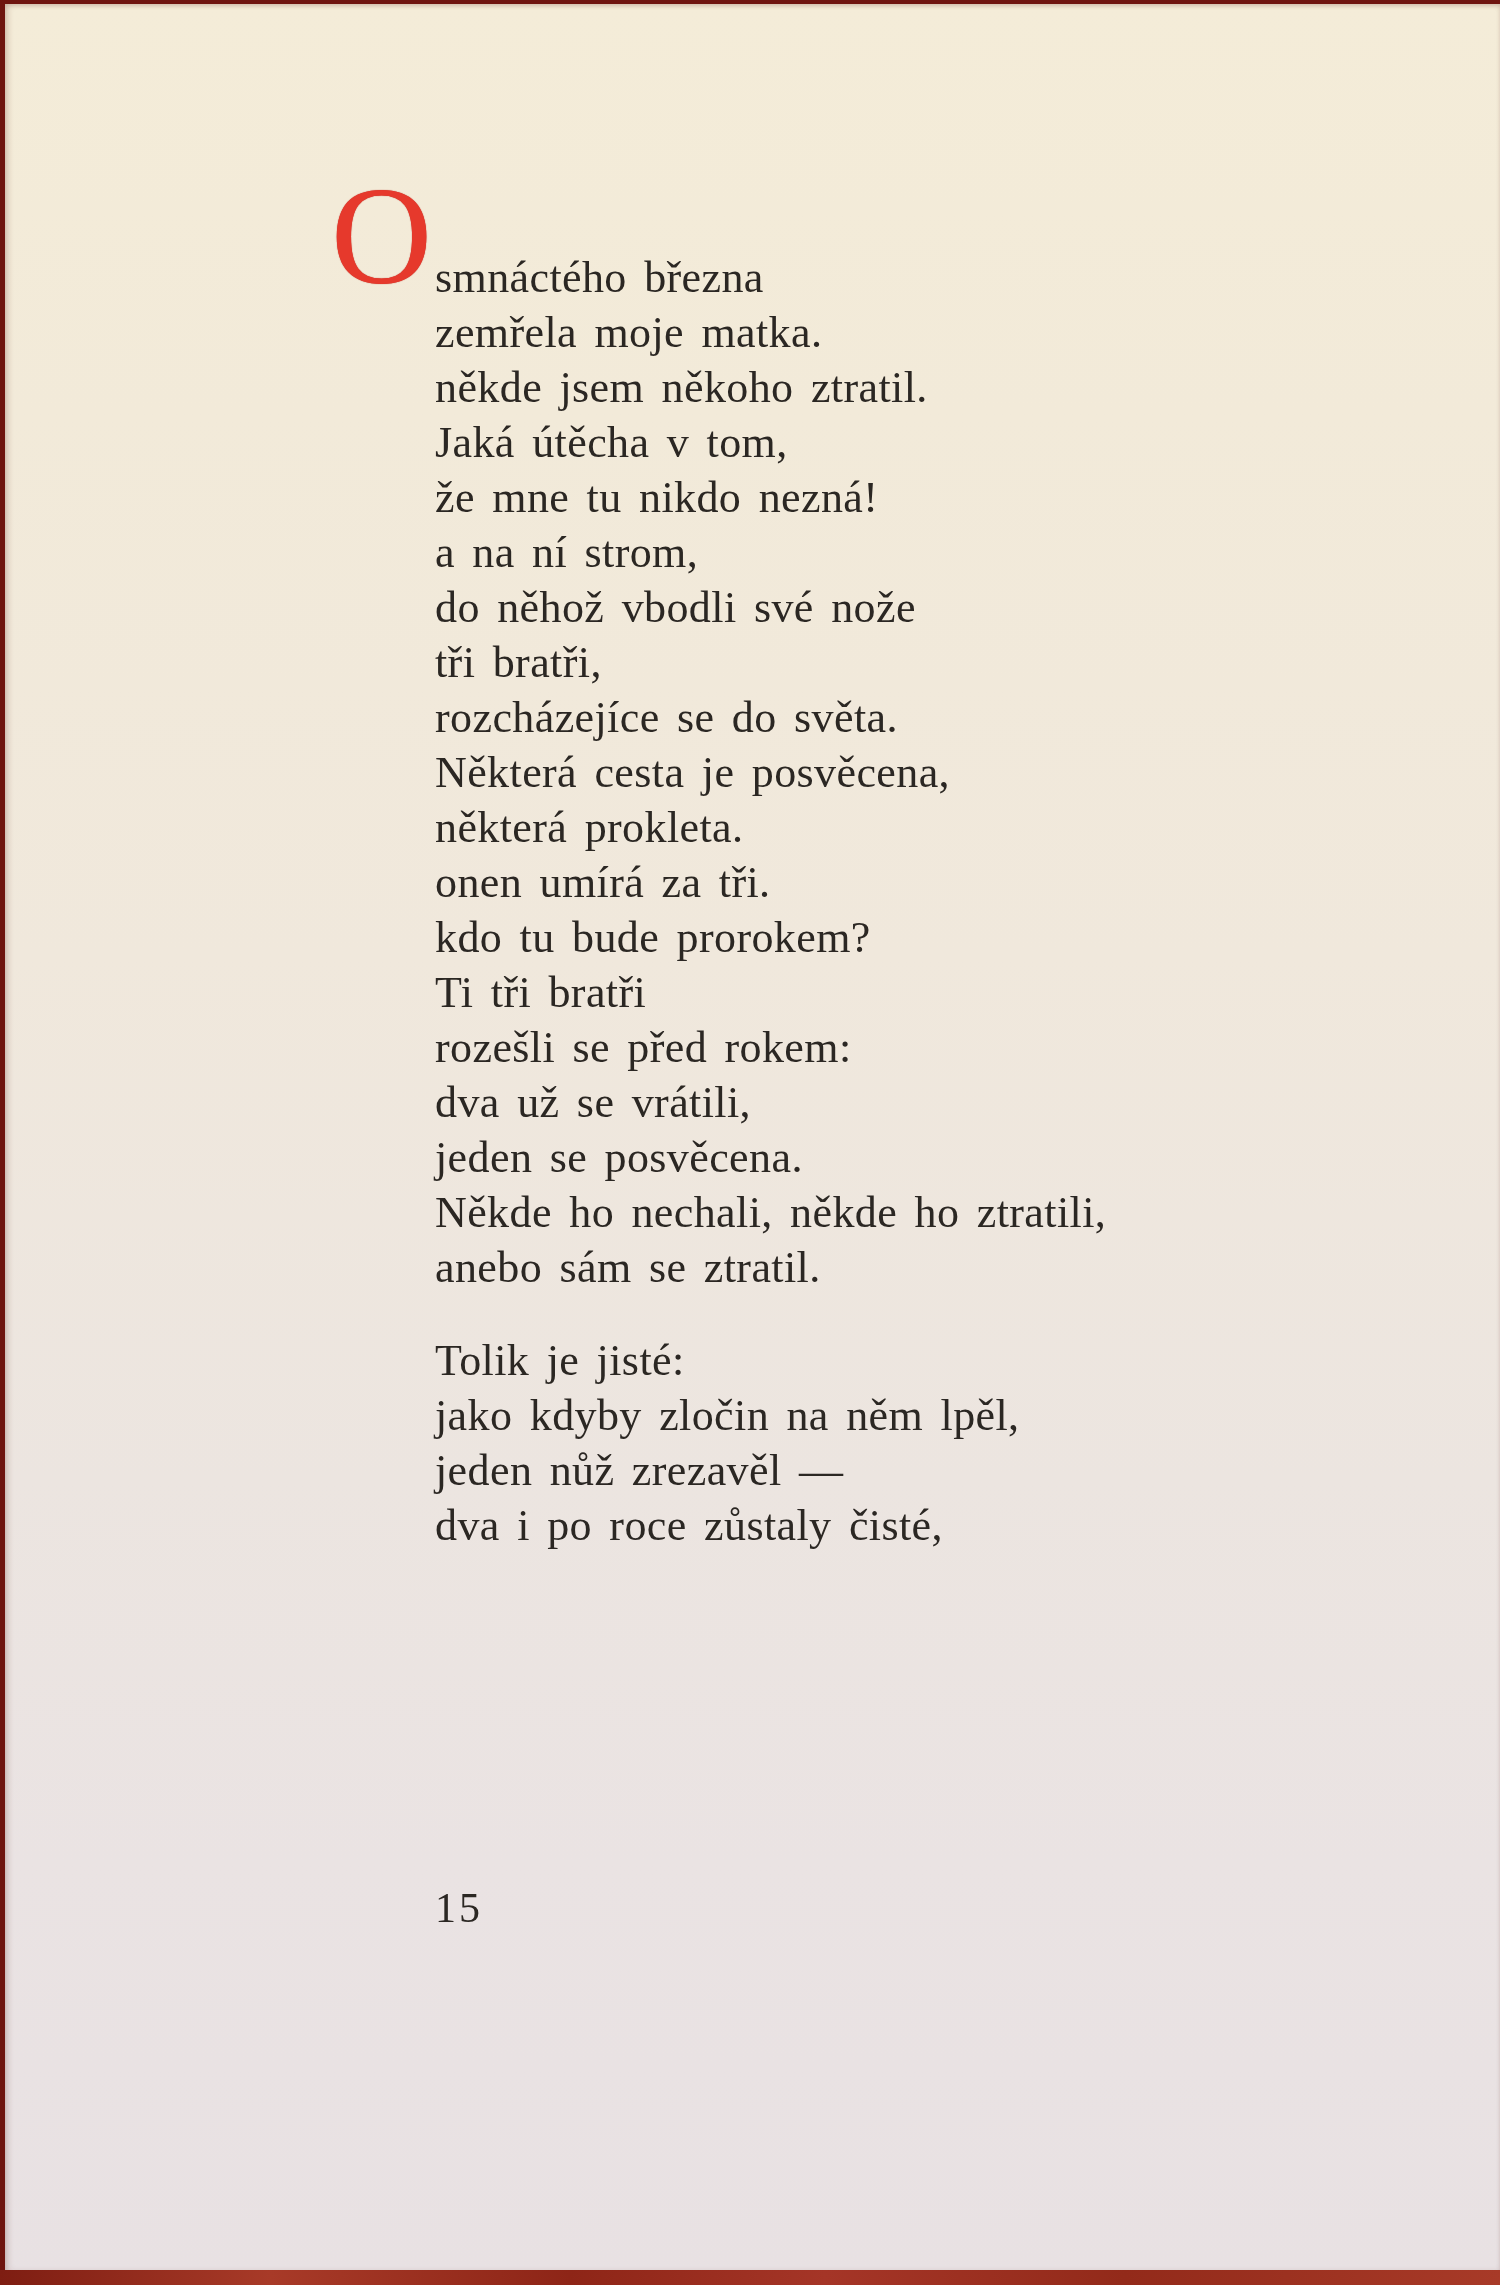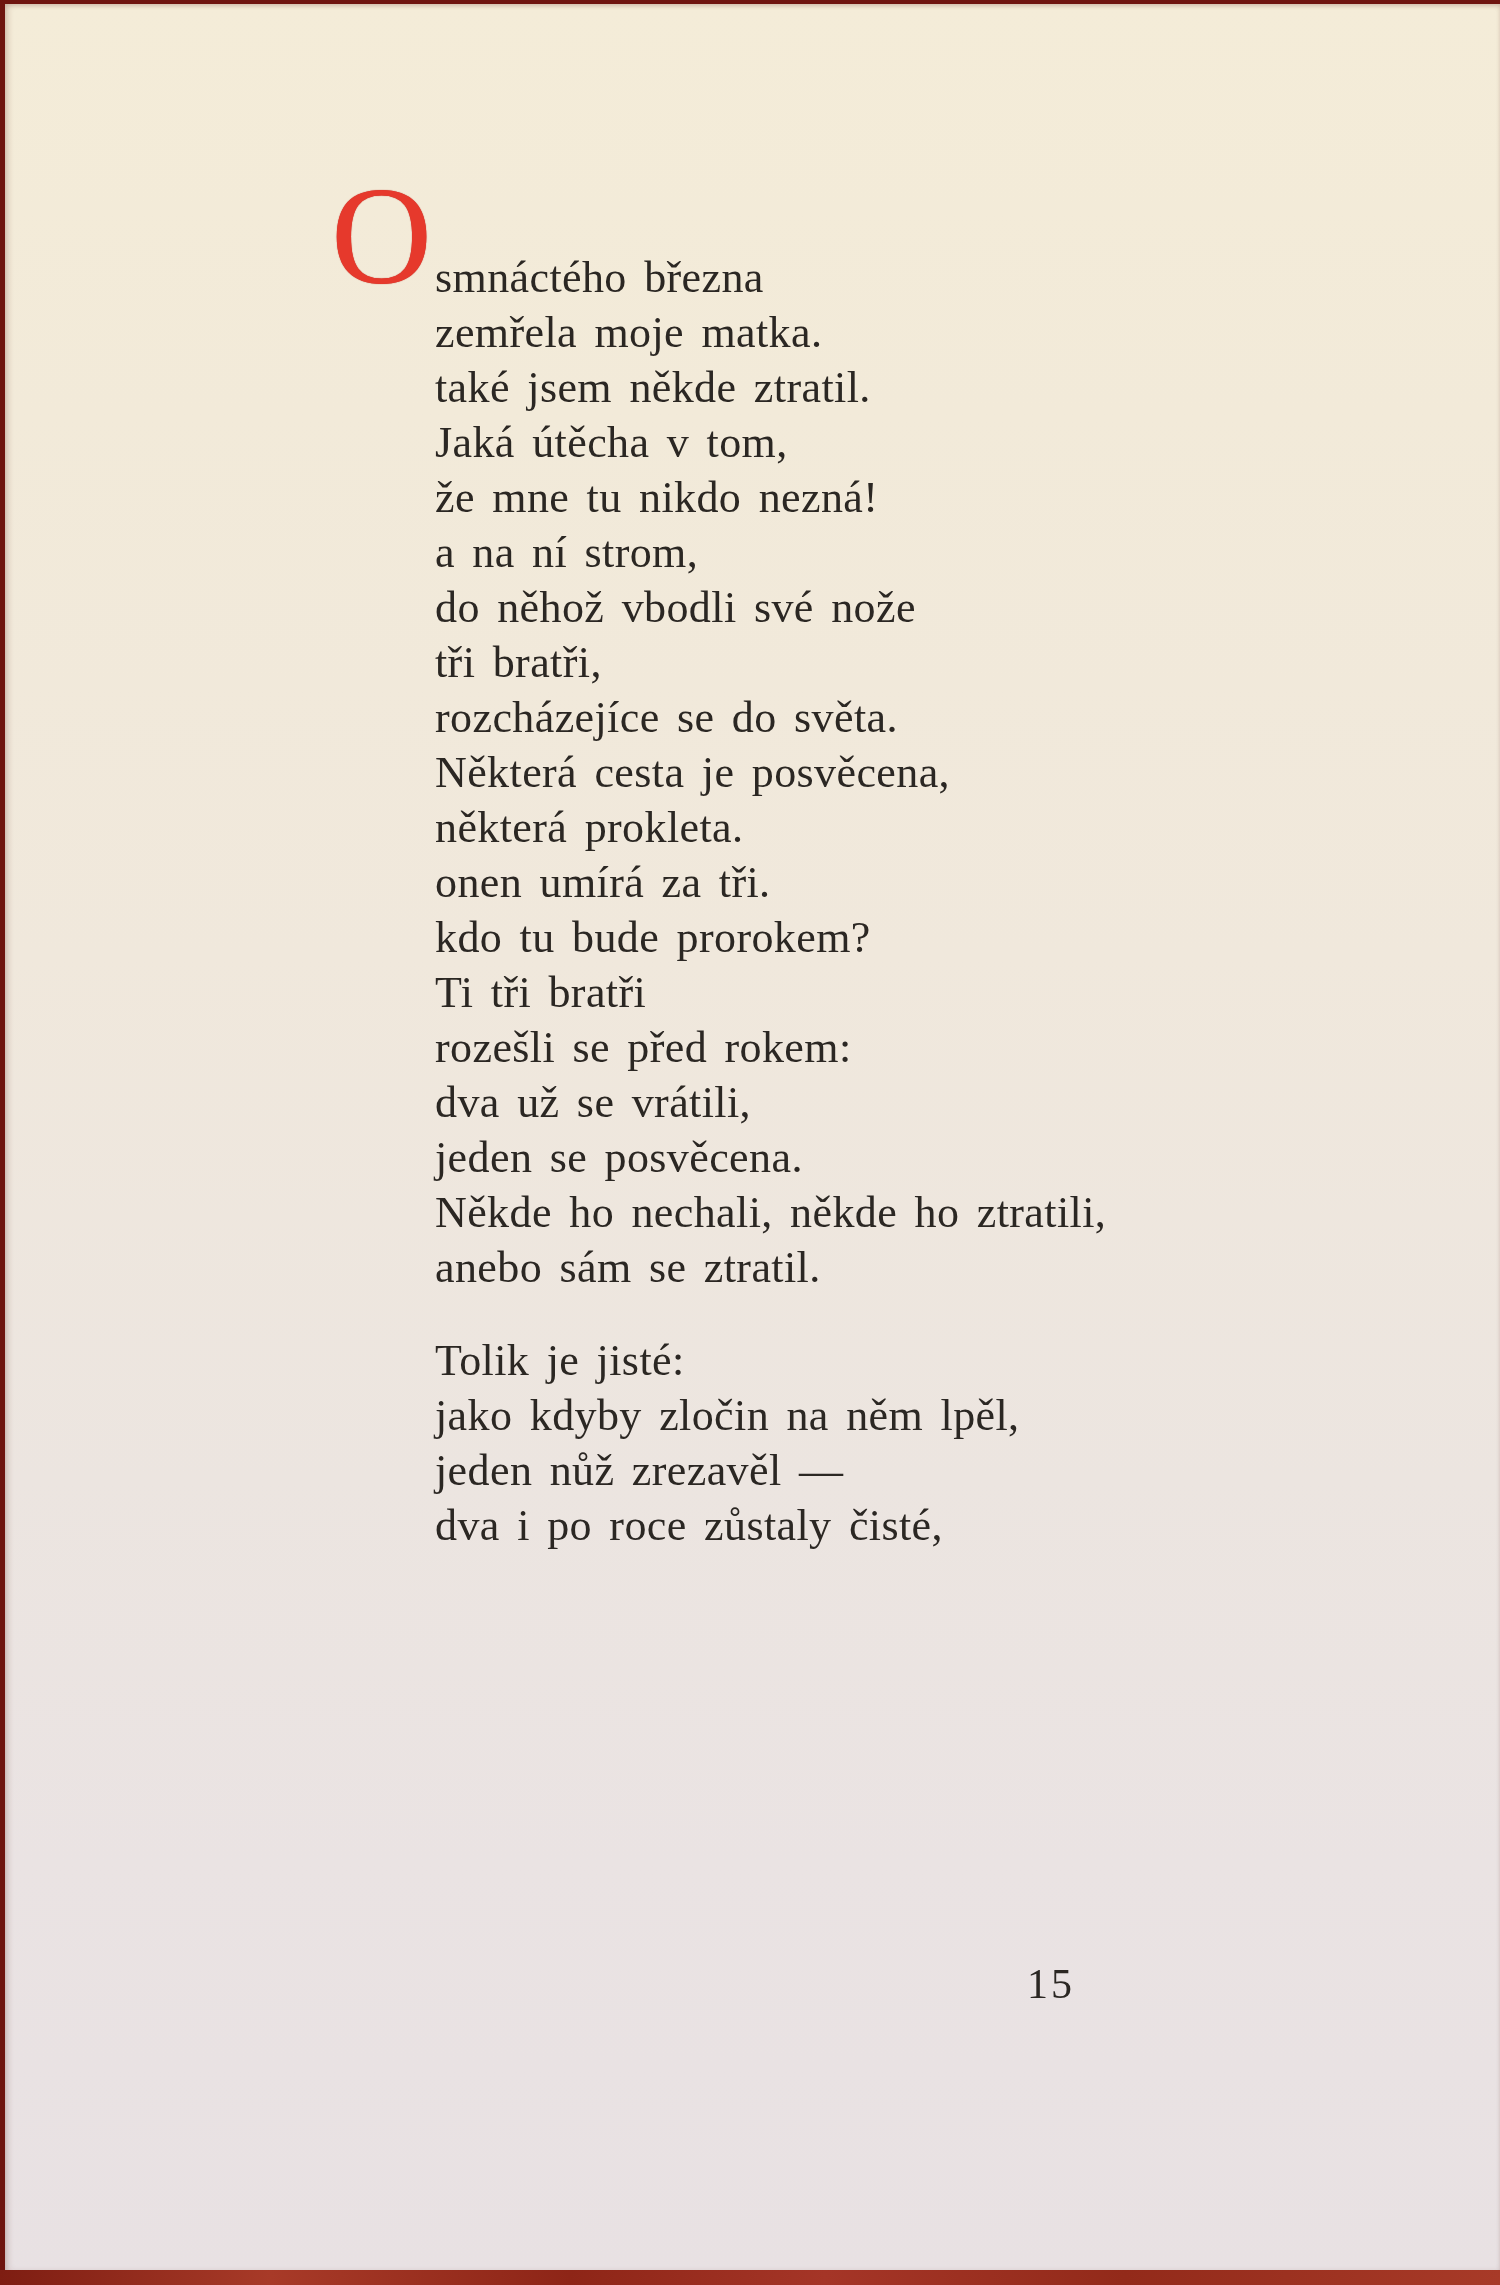--- a/index.html
+++ b/index.html
@@ -63,43 +63,43 @@
     line-height: 1;
     color: #e6392c;
     text-shadow: 0 0 1px #b5241a;
   }
   .stanza-2 {
     margin-top: 38px;
   }
   .folio {
     position: absolute;
     left: 430px;
-    top: 1956px;
+    top: 1880px;
     width: 640px;
-    text-align: right;
+    text-align: left;
     font-size: 42px;
     letter-spacing: 3px;
     color: #2b2723;
     font-feature-settings: "onum" 1;
   }
 </style>
 </head>
 <body>
 
 <div class="page">
 
   <div class="poem">
 
     <div class="line first-line">
       <span class="drop-cap">O</span><span>smnáctého března</span>
     </div>
 
     <div class="stanza stanza-1">
         <div class="line">zemřela moje matka.</div>
-        <div class="line">také jsem někde ztratil.</div>
+        <div class="line">někde jsem někoho ztratil.</div>
         <div class="line">Jaká útěcha v tom,</div>
         <div class="line">že mne tu nikdo nezná!</div>
         <div class="line">a na ní strom,</div>
         <div class="line">do něhož vbodli své nože</div>
         <div class="line">tři bratři,</div>
         <div class="line">rozcházejíce se do světa.</div>
         <div class="line">Některá cesta je posvěcena,</div>
         <div class="line">některá prokleta.</div>
         <div class="line">onen umírá za tři.</div>
         <div class="line">kdo tu bude prorokem?</div>

